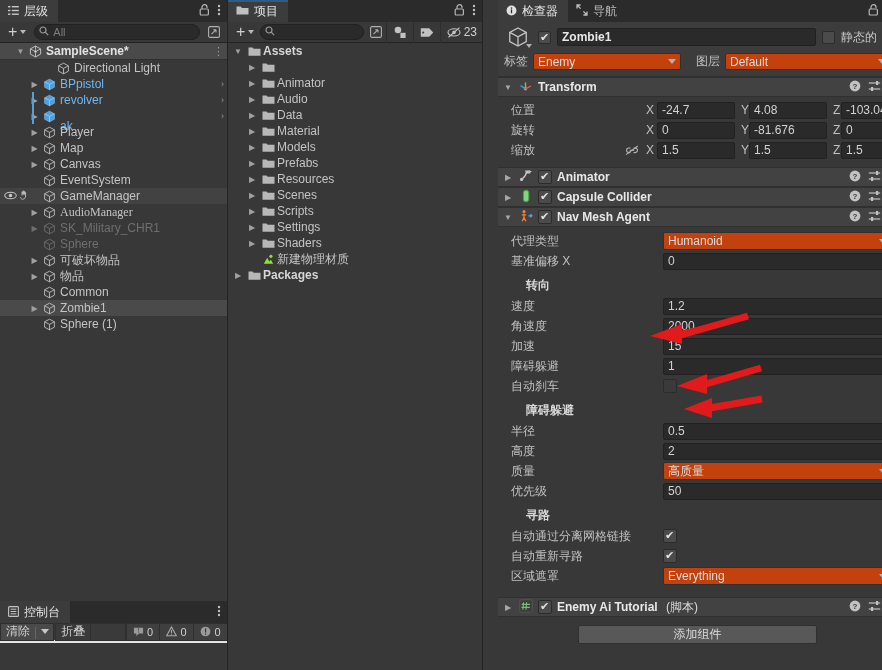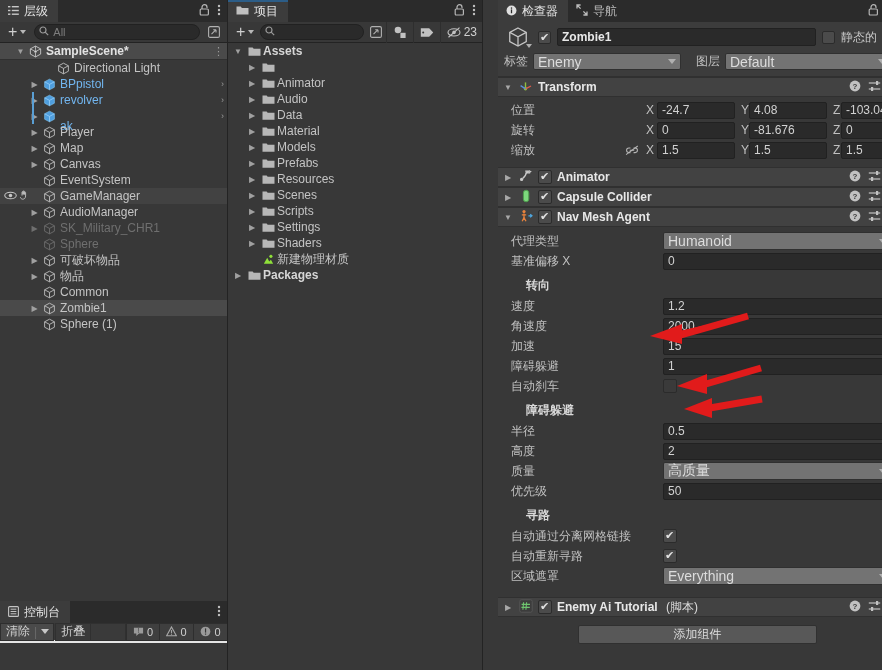--- a/index.html
+++ b/index.html
@@ -105,22 +105,22 @@
   .namefield {
     flex: 1; height: 18px; background: #2a2a2a; border: 1px solid #212121;
     border-radius: 2px; color: #e8e8e8; font-weight: bold; font-size: 12px;
     display: flex; align-items: center; padding: 0 4px; min-width: 0;
   }
   .static-lbl { font-size: 12px; color: #c8c8c8; white-space: nowrap; }
   .tri-down { width: 0; height: 0; border-left: 4px solid transparent; border-right: 4px solid transparent; border-top: 5px solid #b0b0b0; }
   .insp-row2 { display: flex; align-items: flex-end; gap: 5px; margin-top: 5px; height: 18px; }
   .fld-lbl { font-size: 12px; color: #c0c0c0; white-space: nowrap; }
   .dropdown {
-    height: 17px; background: #737373; border: 1px solid #303030; border-radius: 2px;
-    display: flex; align-items: center; padding: 0 4px; color: #dcdcdc; font-size: 14px;
+    height: 17px; background: #c2410c; border: 1px solid #303030; border-radius: 2px;
+    display: flex; align-items: center; padding: 0 4px; color: #dcdcdc; font-size: 12px;
     min-width: 0; position: relative;
   }
   .dropdown .tri-down { margin-left: auto; }
   .dropdown .ddtxt { overflow: hidden; text-overflow: ellipsis; white-space: nowrap; padding-right:4px;}
 
   .comp-head {
     height: 20px; background: #424242; display: flex; align-items: center;
     gap: 5px; padding: 0 5px 0 4px; border-top: 1px solid #303030;
     border-bottom: 1px solid #303030;
   }
@@ -372,21 +372,21 @@
         </div>
         <div class="hrow">
           <span style="display:inline-block;width:28px;min-width:28px;"></span>
           <span class="twisty">▶</span>
           <span class="gico">
             <svg width="13" height="13" viewBox="0 0 24 24">
               <path d="M12 2.2 21 7v10l-9 4.8L3 17V7z" fill="none" stroke="#c4c4c4" stroke-width="1.6"></path>
               <path d="M3 7l9 4.8L21 7M12 11.8v10" fill="none" stroke="#c4c4c4" stroke-width="1.6"></path>
             </svg>
           </span>
-          <span class="lbl" style="padding-left:3px;">AudioManager</span>
+          <span class="lbl" style="padding-left:3px;font-family:Liberation Serif, serif;">AudioManager</span>
         </div>
         <div class="hrow dim">
           <span style="display:inline-block;width:28px;min-width:28px;"></span>
           <span class="twisty">▶</span>
           <span class="gico">
             <svg width="13" height="13" viewBox="0 0 24 24">
               <path d="M12 2.2 21 7v10l-9 4.8L3 17V7z" fill="none" stroke="#6f6f6f" stroke-width="1.6"></path>
               <path d="M3 7l9 4.8L21 7M12 11.8v10" fill="none" stroke="#6f6f6f" stroke-width="1.6"></path>
             </svg>
           </span>

